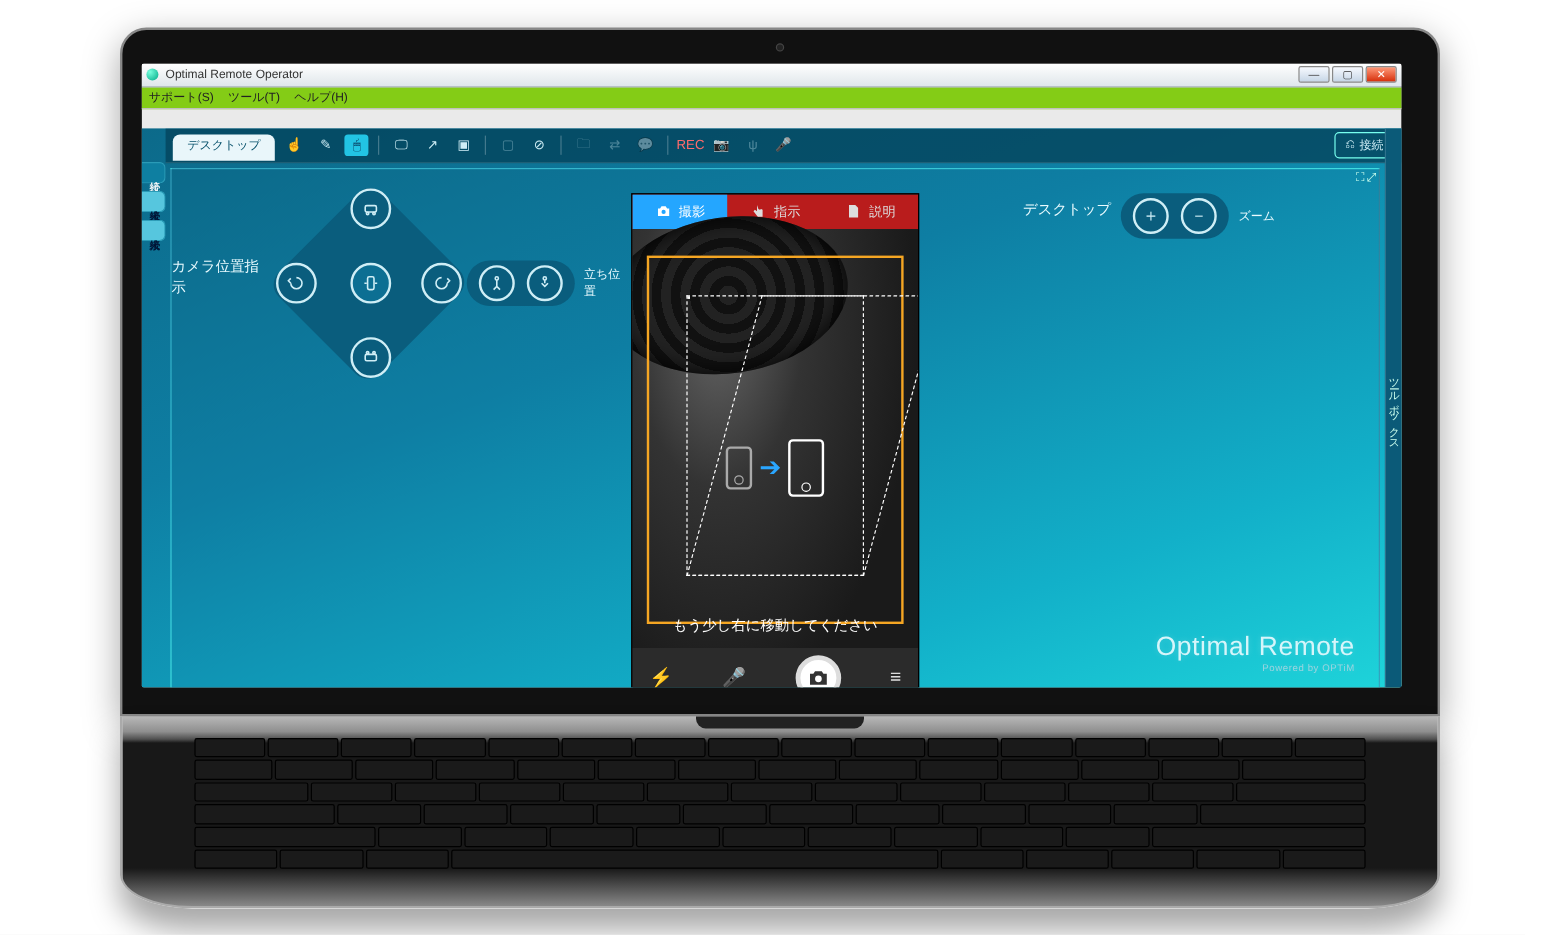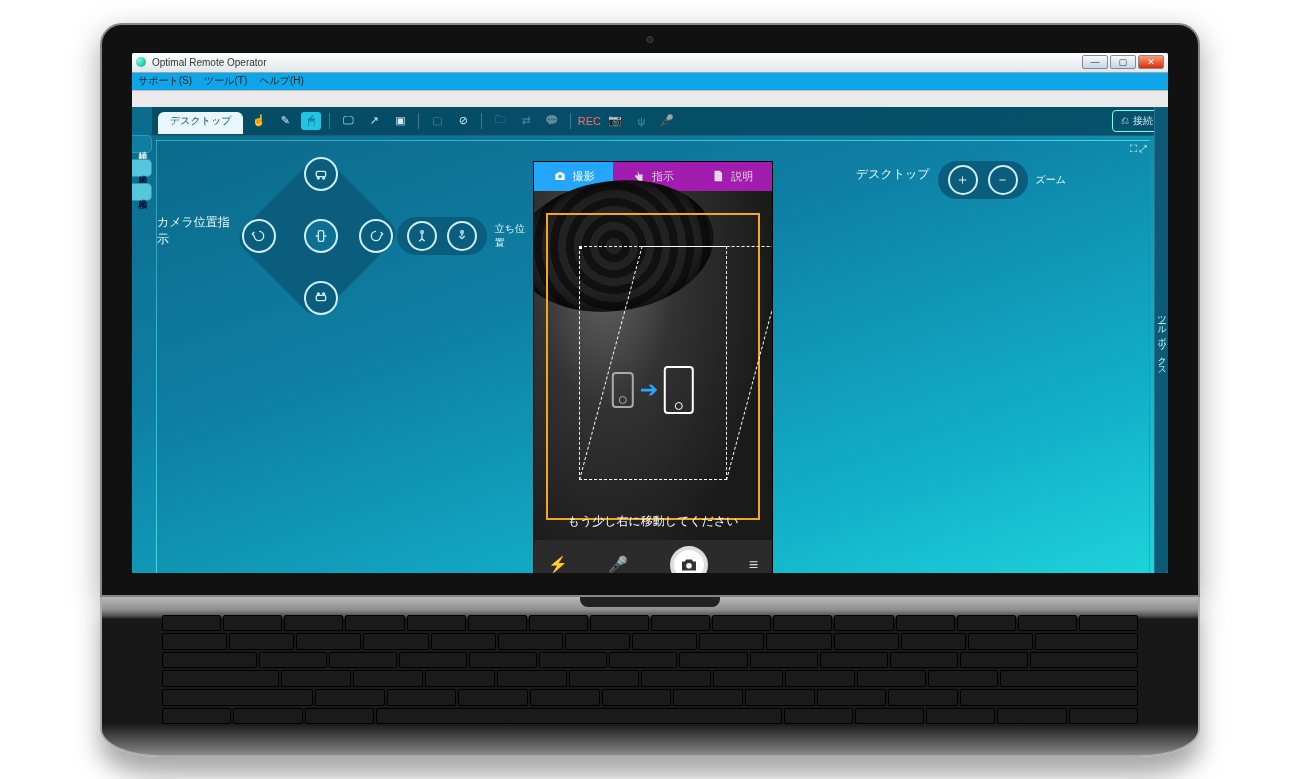--- a/index.html
+++ b/index.html
@@ -15,21 +15,21 @@
   }
   
   .laptop {
     position: relative;
     width: 1100px;
   }
   .screen-bezel {
     background: #111;
     border: 2px solid #888;
     border-radius: 22px 22px 0 0;
-    padding: 28px 30px 22px 30px;
+    padding: 28px 30px 22px 16px;
     box-shadow: 0 10px 30px rgba(0,0,0,.35);
     position: relative;
   }
   .camera-dot {
     position: absolute; top: 11px; left: 50%; transform: translateX(-50%);
     width: 7px; height: 7px; background: #222; border: 1px solid #444; border-radius: 50%;
   }
   .screen {
     width: 100%;
     height: 520px;
@@ -71,21 +71,21 @@
     font-size: 10px; color: #333;
   }
   .titlebar .fav { width:10px; height:10px; border-radius:50%; background: radial-gradient(circle at 30% 30%, #7fd, #0a8);}
   .win-btns { margin-left: auto; display: flex; gap: 2px; }
   .win-btn { width: 26px; height: 14px; border: 1px solid #888; border-radius: 2px; display:flex; align-items:center; justify-content:center; font-size:9px;}
   .win-min { background: linear-gradient(#f7faff,#c6d6e6); }
   .win-max { background: linear-gradient(#f7faff,#c6d6e6); }
   .win-close { background: linear-gradient(#ff9a7a,#d62e0a); color:#fff; }
 
   .menubar {
-    height: 18px; background: #0ea5e9; border-bottom: 1px solid #c0c0c0;
+    height: 18px; background: #84cc16; border-bottom: 1px solid #c0c0c0;
     display: flex; align-items: center; gap: 12px; padding: 0 6px;
     font-size: 10px; color: #222;
   }
   .menubar span { cursor: default; }
 
   .appbody {
     flex: 1; display: flex; position: relative; overflow: hidden;
     background: linear-gradient(160deg, #0c6a8a 0%, #0e7ea3 35%, #12b0c9 75%, #1fd6db 100%);
     margin-top: 16px;
   }
@@ -173,21 +173,21 @@
     width:30px; height:30px; border-radius:50%; border:2px solid #cfeef6;
     display:flex; align-items:center; justify-content:center; color:#cfeef6; font-size:14px;
   }
   .sub-label { color:#eafbff; font-size:10px; }
 
   
   .phone {
     width: 240px; height: 430px; background:#222; border:1px solid #000;
     display:flex; flex-direction:column; overflow:hidden;
   }
-  .phone-tabs { display:flex; background:#a21caf; }
+  .phone-tabs { display:flex; background:#b91c1c; }
   .ptab { flex:1; display:flex; align-items:center; justify-content:center; gap:6px;
     color:#ddd; font-size:11px; padding:7px 0; }
   .ptab.active { background:#24a6ff; color:#fff; }
   .ptab svg { width:14px; height:14px; fill:#ddd; }
   .ptab.active svg { fill:#fff; }
   .viewport {
     flex:1; position:relative;
     background:
       radial-gradient(ellipse at 30% 20%, #666 0%, #333 30%, #1a1a1a 70%),
       linear-gradient(#222,#000);
@@ -408,20 +408,24 @@
 
               <div class="cluster">
                 <div class="panel-label">デスクトップ</div>
                 <div class="pill">
                   <div class="rnd">＋</div>
                   <div class="rnd">－</div>
                 </div>
                 <div class="sub-label">ズーム</div>
               </div>
 
+              <div class="brand">
+                <span>Optimal Remote</span>
+                <small>Powered by OPTiM</small>
+              </div>
             </div>
 
           </div>
 
           <div class="right-edge-tab">ツールボックス</div>
         </div>
       </div>
 
     </div>
   </div>

